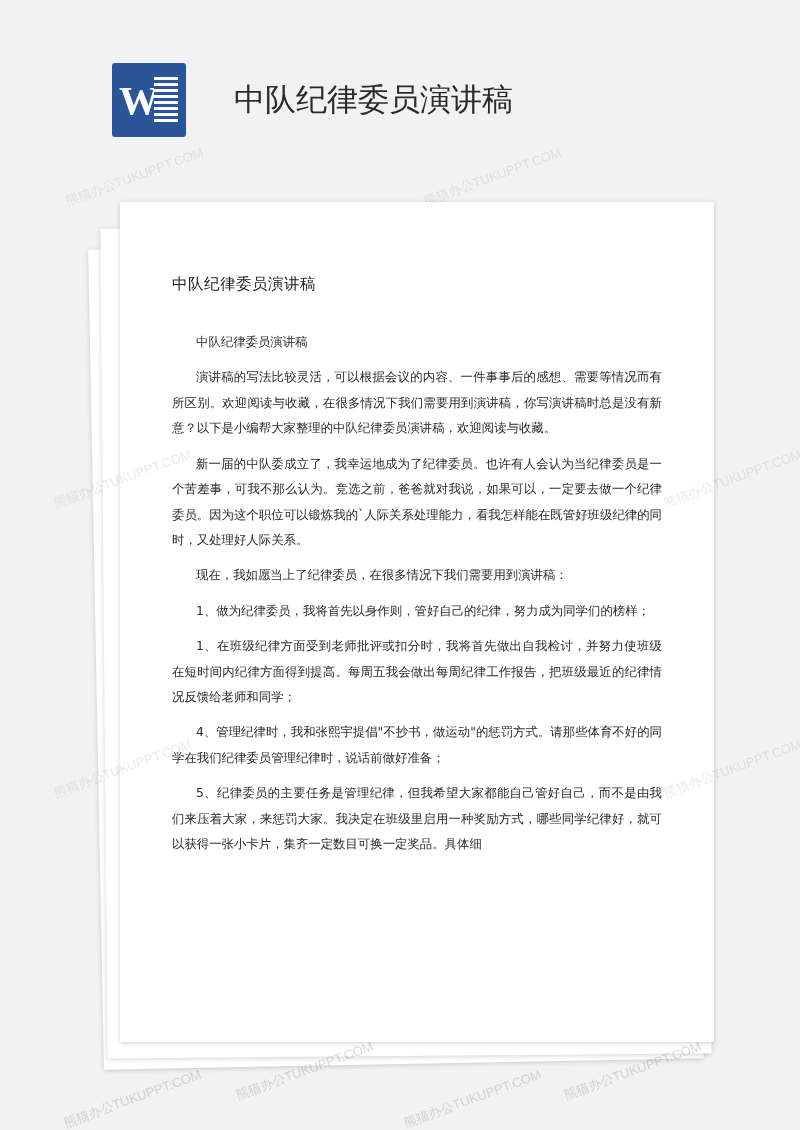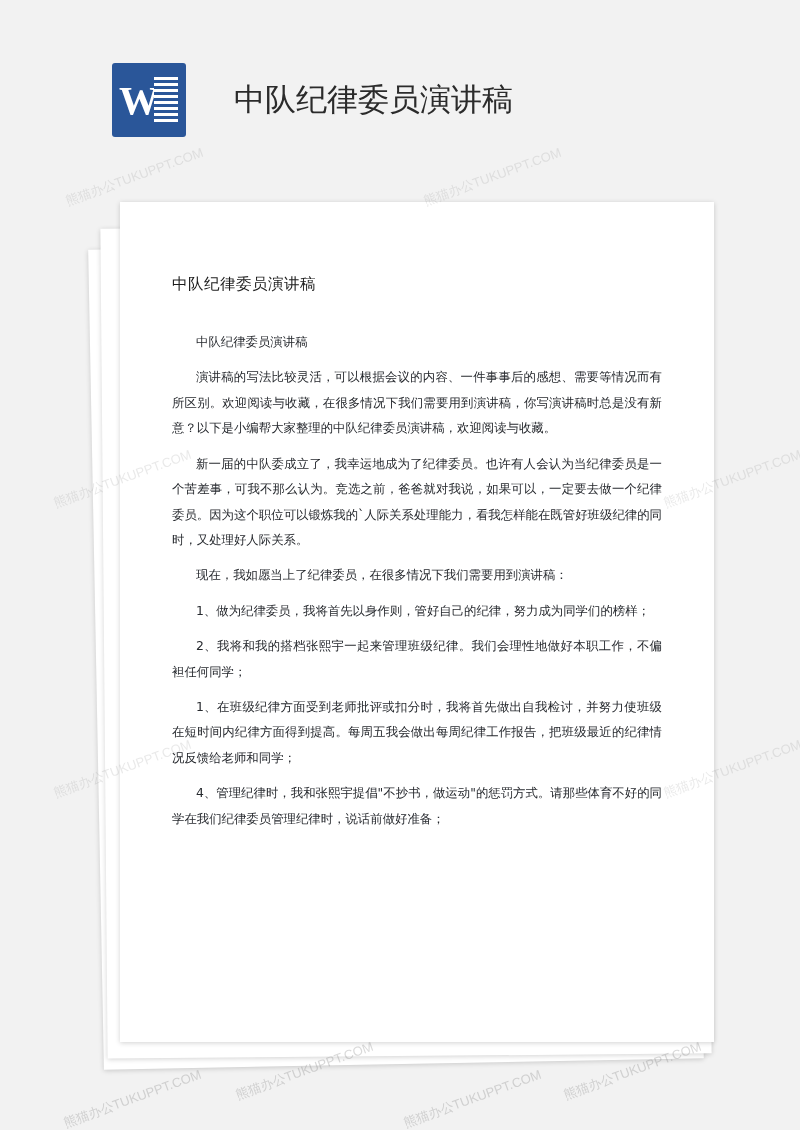--- a/index.html
+++ b/index.html
@@ -163,23 +163,23 @@
   <div class="sheet sheet-back2"></div>
   <div class="sheet sheet-back1"></div>
   <div class="sheet sheet-front">
     <div class="page-body">
       <div class="page-heading">中队纪律委员演讲稿</div>
       <p class="para indent">中队纪律委员演讲稿</p>
       <p class="para indent">演讲稿的写法比较灵活，可以根据会议的内容、一件事事后的感想、需要等情况而有所区别。欢迎阅读与收藏，在很多情况下我们需要用到演讲稿，你写演讲稿时总是没有新意？以下是小编帮大家整理的中队纪律委员演讲稿，欢迎阅读与收藏。</p>
       <p class="para indent">新一届的中队委成立了，我幸运地成为了纪律委员。也许有人会认为当纪律委员是一个苦差事，可我不那么认为。竞选之前，爸爸就对我说，如果可以，一定要去做一个纪律委员。因为这个职位可以锻炼我的`人际关系处理能力，看我怎样能在既管好班级纪律的同时，又处理好人际关系。</p>
       <p class="para indent">现在，我如愿当上了纪律委员，在很多情况下我们需要用到演讲稿：</p>
       <p class="para indent">1、做为纪律委员，我将首先以身作则，管好自己的纪律，努力成为同学们的榜样；</p>
-      <p class="para indent">2、我将和我的搭档张熙宇一起来管理班级纪律。我们会理性地做好本职工作，不偏袒任何同学；</p>
       <p class="para indent">1、在班级纪律方面受到老师批评或扣分时，我将首先做出自我检讨，并努力使班级在短时间内纪律方面得到提高。每周五我会做出每周纪律工作报告，把班级最近的纪律情况反馈给老师和同学；</p>
       <p class="para indent">4、管理纪律时，我和张熙宇提倡"不抄书，做运动"的惩罚方式。请那些体育不好的同学在我们纪律委员管理纪律时，说话前做好准备；</p>
+      <p class="para indent">5、纪律委员的主要任务是管理纪律，但我希望大家都能自己管好自己，而不是由我们来压着大家，来惩罚大家。我决定在班级里启用一种奖励方式，哪些同学纪律好，就可以获得一张小卡片，集齐一定数目可换一定奖品。具体细</p>
     </div>
   </div>
 </div>
 
 <div class="wm" style="left:62px; top:168px;">熊猫办公TUKUPPT.COM</div>
 <div class="wm" style="left:420px; top:168px;">熊猫办公TUKUPPT.COM</div>
 <div class="wm" style="left:50px; top:470px;">熊猫办公TUKUPPT.COM</div>
 <div class="wm" style="left:50px; top:760px;">熊猫办公TUKUPPT.COM</div>
 <div class="wm" style="left:660px; top:470px;">熊猫办公TUKUPPT.COM</div>
 <div class="wm" style="left:660px; top:760px;">熊猫办公TUKUPPT.COM</div>

